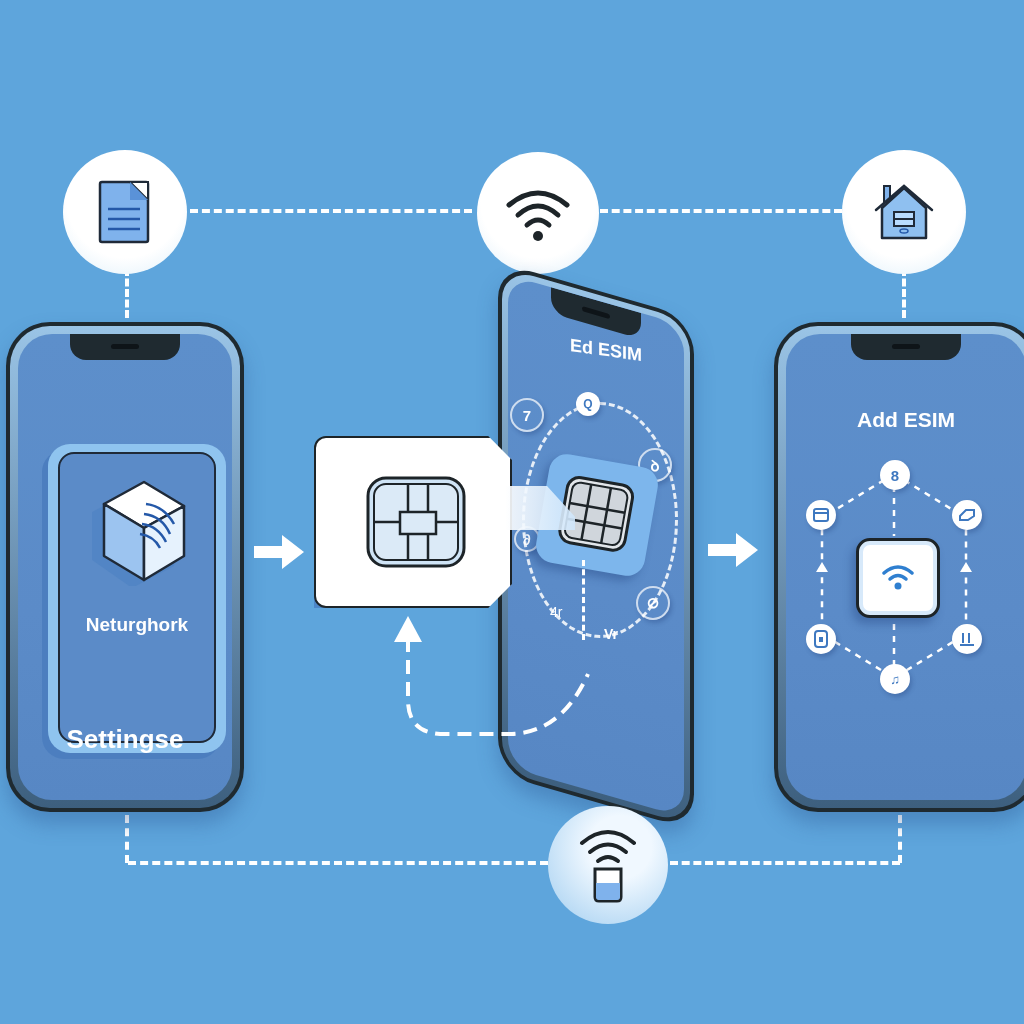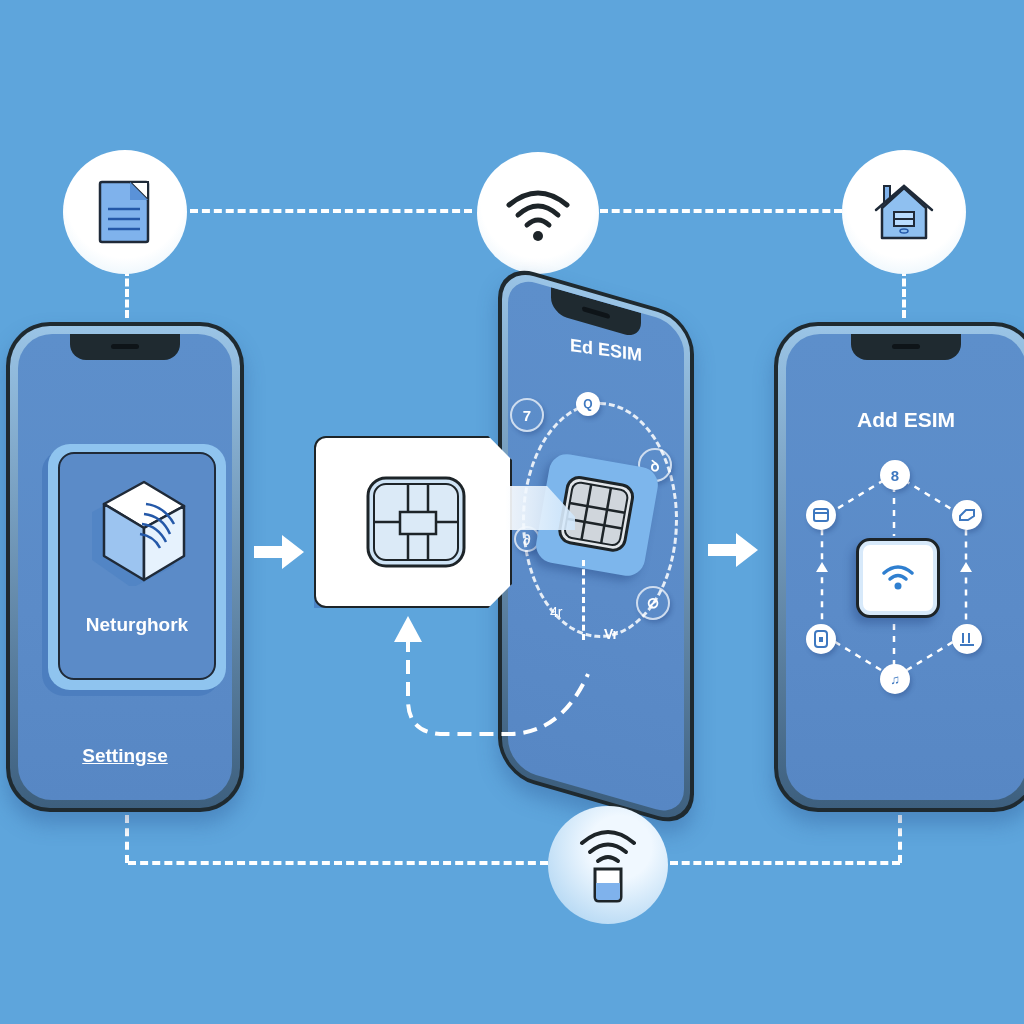--- a/index.html
+++ b/index.html
@@ -93,36 +93,36 @@
     <rect x="22" y="32" width="20" height="14" fill="#b8dcff" stroke="#1f2a38" stroke-width="2"></rect>
     <line x1="23" y1="39" x2="41" y2="39" stroke="#1f2a38" stroke-width="2"></line>
     <ellipse cx="32" cy="51" rx="4" ry="2" fill="none" stroke="#2458a8" stroke-width="1.5"></ellipse>
   </svg>
 </div>
 
 <div class="phone" style="left:6px; top:322px; width:238px; height:490px;">
   <div class="frame"></div>
   <div class="screen">
     <div class="notch"></div>
-    <div class="abs" style="left:30px; top:110px; width:178px; height:246px; border-radius:22px; background:#8fc4ef; box-shadow:-6px 6px 0 #4c7ebf;">
+    <div class="abs" style="left:30px; top:110px; width:178px; height:309px; border-radius:22px; background:#8fc4ef; box-shadow:-6px 6px 0 #4c7ebf;">
       <div class="abs" style="left:10px; top:8px; right:10px; bottom:10px; border-radius:16px; background:#5b8bc8; border:2px solid #1f2a38;">
         <svg class="abs" style="left:26px; top:22px;" width="104" height="110" viewBox="0 0 104 110">
           <path d="M12 30 L58 6 L100 32 L94 84 L52 106 L12 78 Z" fill="#4a7fc2" opacity="0.5" transform="translate(-6,6)"></path>
           <path d="M18 28 L58 6 L98 30 L58 52 Z" fill="#ffffff" stroke="#1f2a38" stroke-width="2.5" stroke-linejoin="round"></path>
           <path d="M18 28 L58 52 L58 104 L18 80 Z" fill="#9cc4f0" stroke="#1f2a38" stroke-width="2.5" stroke-linejoin="round"></path>
           <path d="M58 52 L98 30 L98 80 L58 104 Z" fill="#e6f2fd" stroke="#1f2a38" stroke-width="2.5" stroke-linejoin="round"></path>
           <path d="M60 28 Q78 30 88 48" fill="none" stroke="#2458a8" stroke-width="2.5"></path>
           <path d="M58 38 Q76 40 84 58" fill="none" stroke="#2458a8" stroke-width="2.5"></path>
           <path d="M56 48 Q72 50 80 66" fill="none" stroke="#2458a8" stroke-width="2.5"></path>
           <path d="M54 58 Q68 60 74 72" fill="none" stroke="#2458a8" stroke-width="2.5"></path>
         </svg>
         <div class="abs" style="left:0; right:0; top:160px; text-align:center; color:#fff; font-size:19px; font-weight:bold;">Neturghork</div>
       </div>
     </div>
-    <div class="screen-title" style="top:411px; font-size:19px;text-decoration:underline;">Settingse</div>
+    <div class="screen-title" style="top:390px; font-size:26px;">Settingse</div>
   </div>
 </div>
 
 <svg class="abs" style="left:252px; top:535px;" width="54" height="34" viewBox="0 0 54 34">
   <rect x="2" y="11" width="32" height="12" fill="#ffffff"></rect>
   <path d="M30 0 L52 17 L30 34 Z" fill="#ffffff"></path>
 </svg>
 
 <div class="phone" style="left:498px; top:262px; width:196px; height:512px; border-radius:36px; transform:skewY(16deg); transform-origin:top left;">
   <div class="frame" style="border-radius:32px;"></div>

